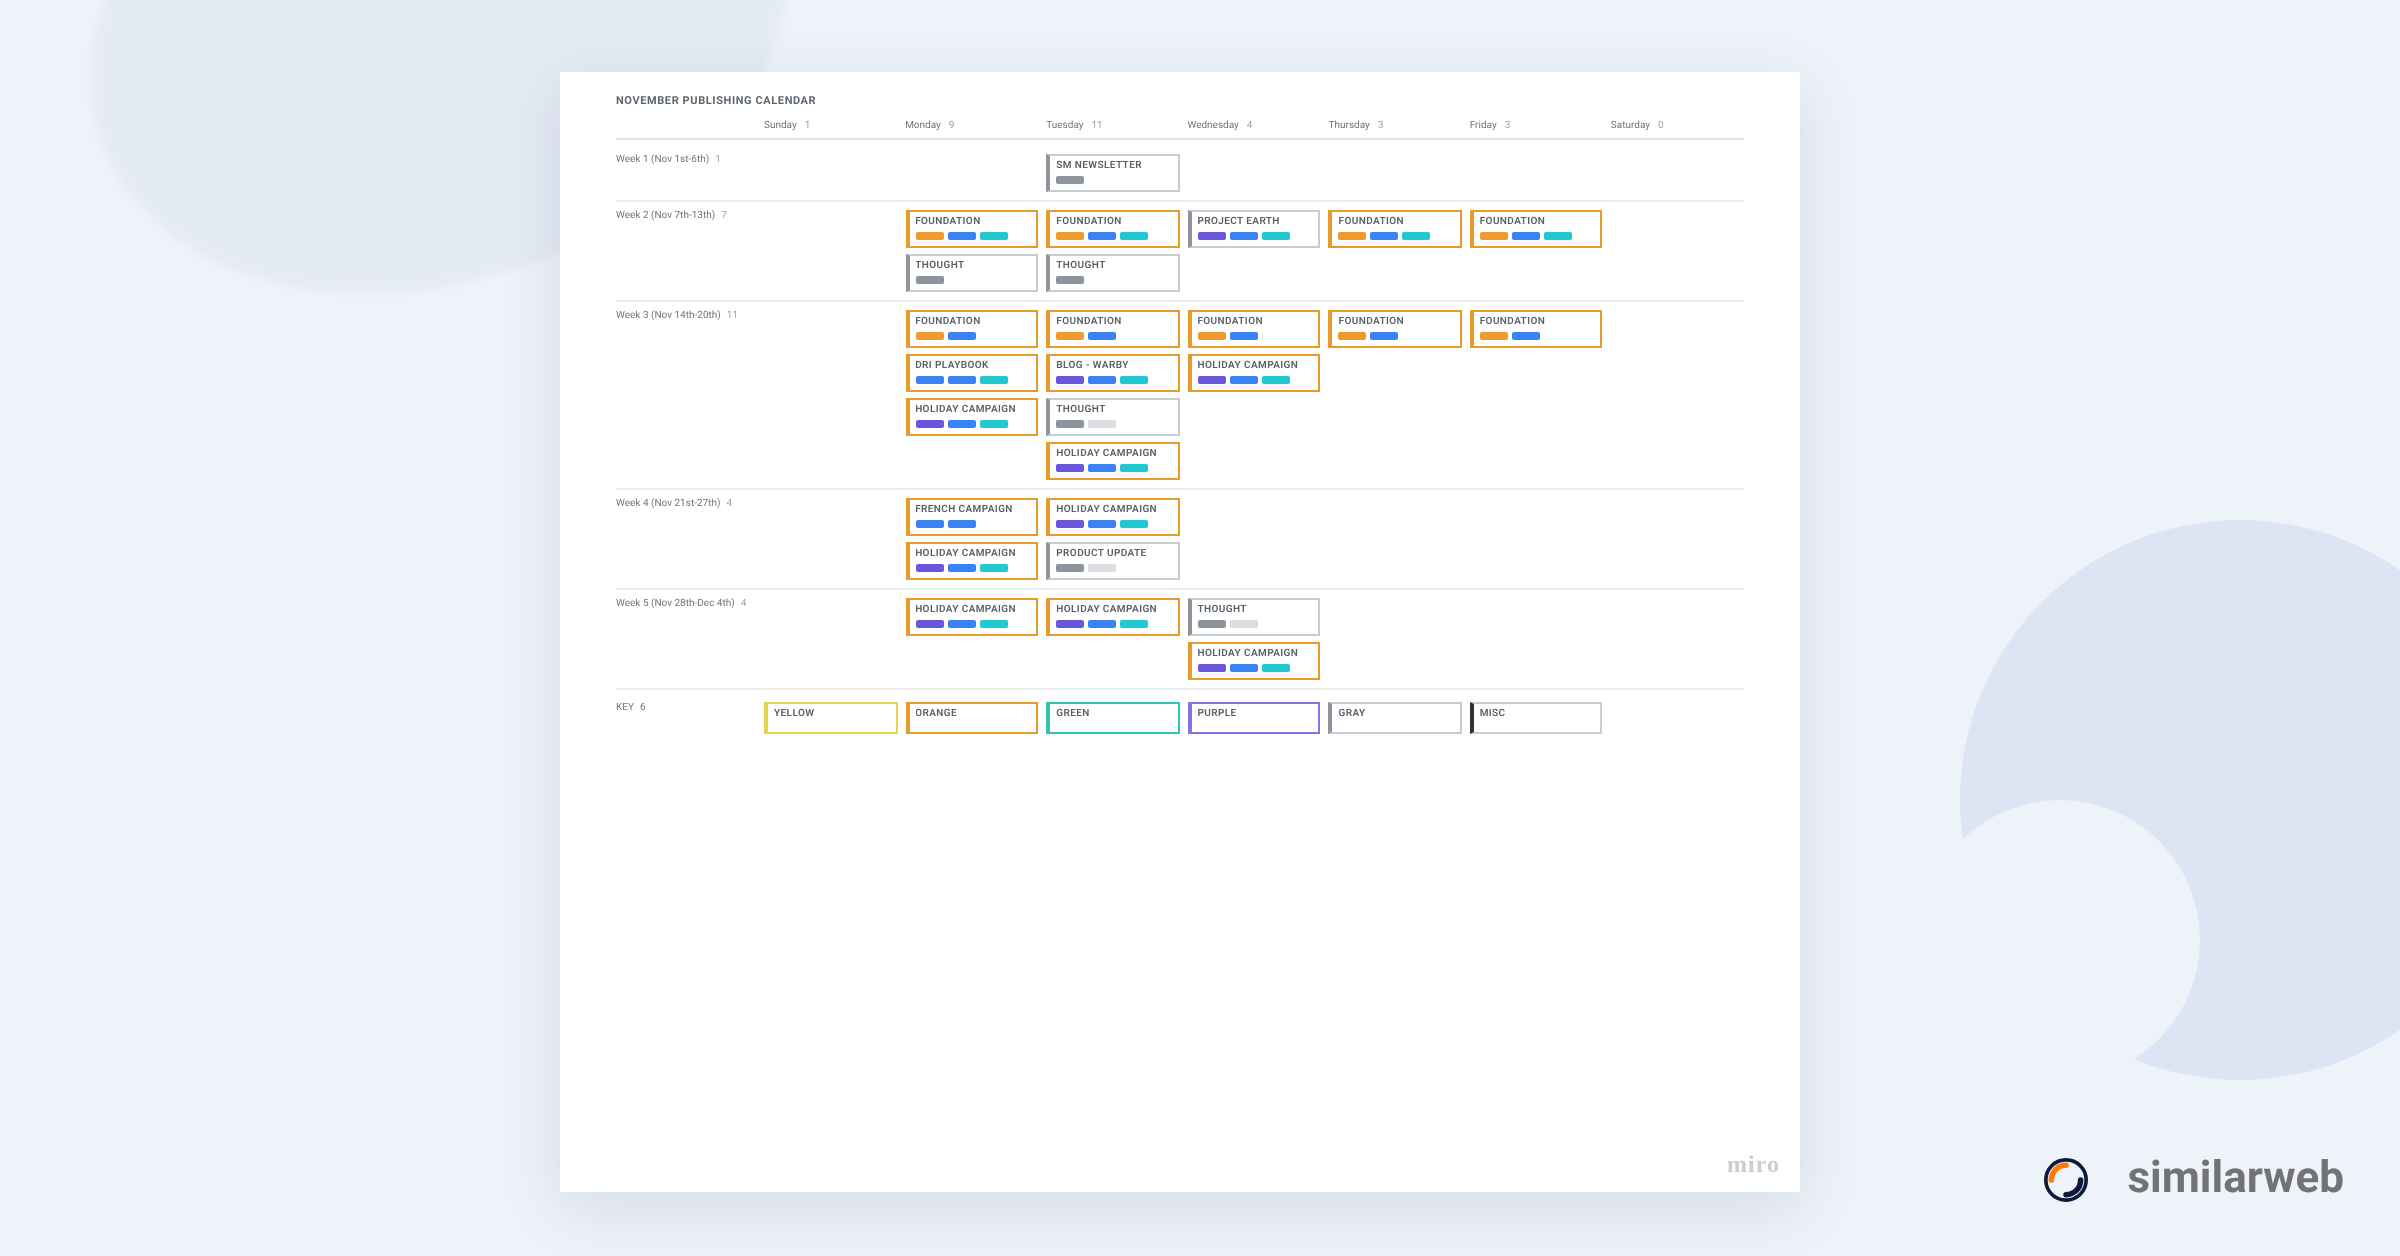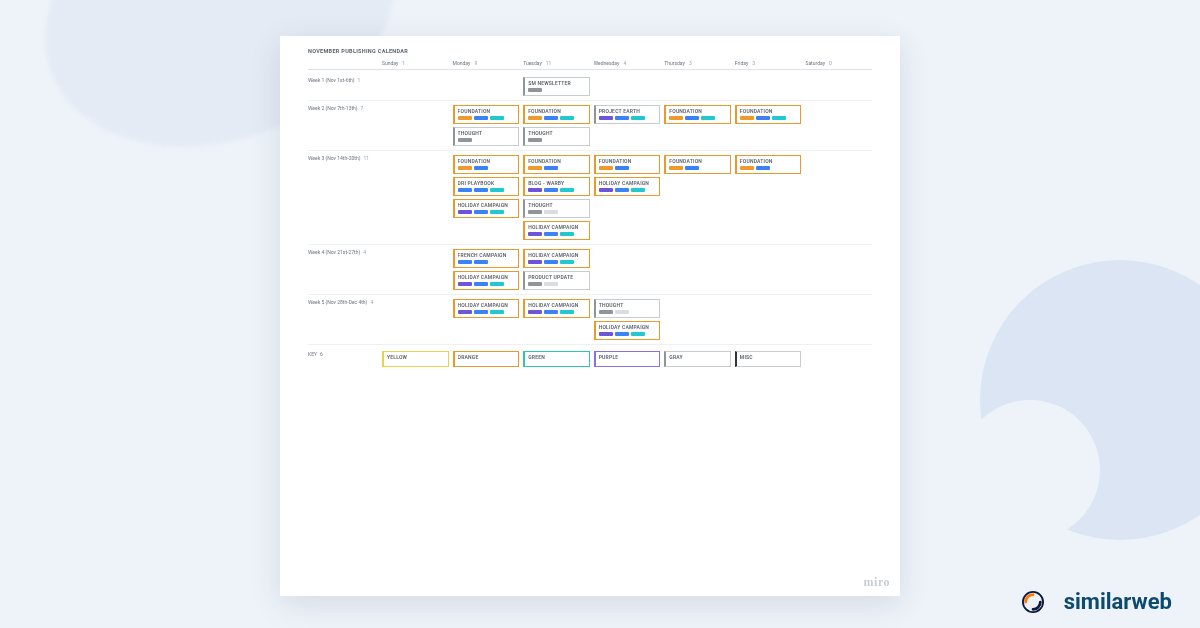--- a/index.html
+++ b/index.html
@@ -106,23 +106,23 @@
   }
   .key-card .card-title { font-size:5px; }
 
   .miro-mark {
     position:absolute; right:10px; bottom:6px;
     font-size:12px; font-weight:700; color:#c9ced3; font-family: Georgia, serif;
     letter-spacing:.5px;
   }
 
   .brand {
-    position:absolute; right:28px; bottom:14px;
+    position:absolute; right:28px; bottom:26px;
     display:flex; align-items:center; gap:20px;
-    font-weight:700; font-size:22px; color:#0c4a6e;
+    font-weight:700; font-size:22px; color:#737373;
   }
   .brand .logo-icon {
     width:22px; height:22px; display:inline-block; position:relative;
   }
   .brand .logo-icon svg { width:22px; height:22px; }
 </style>
 </head>
 <body>
 
 <div class="bg-shape-top"></div>

